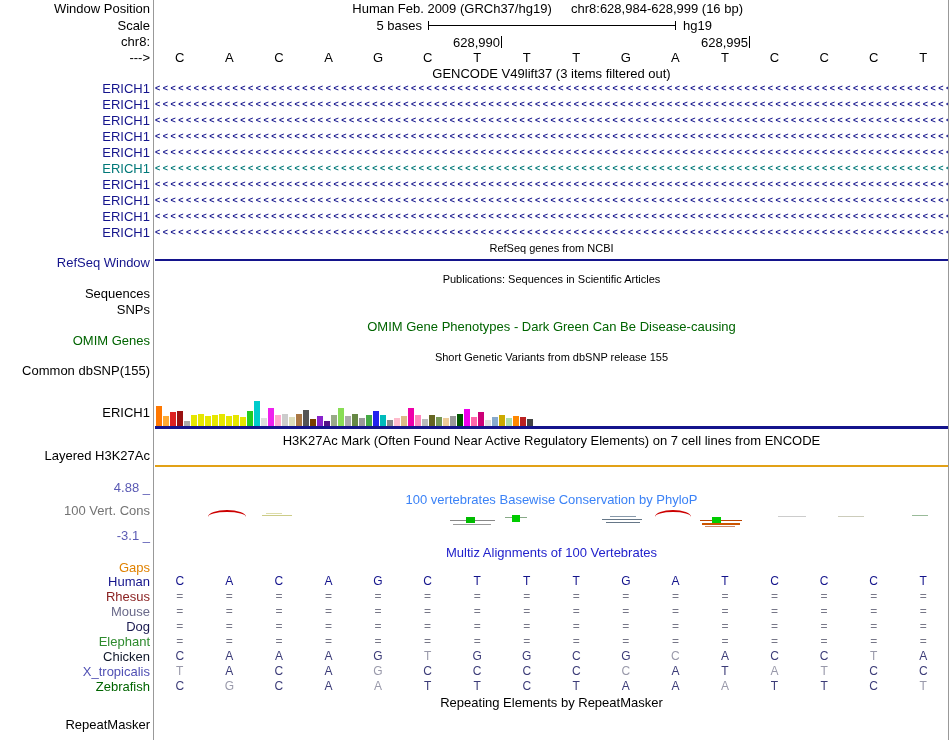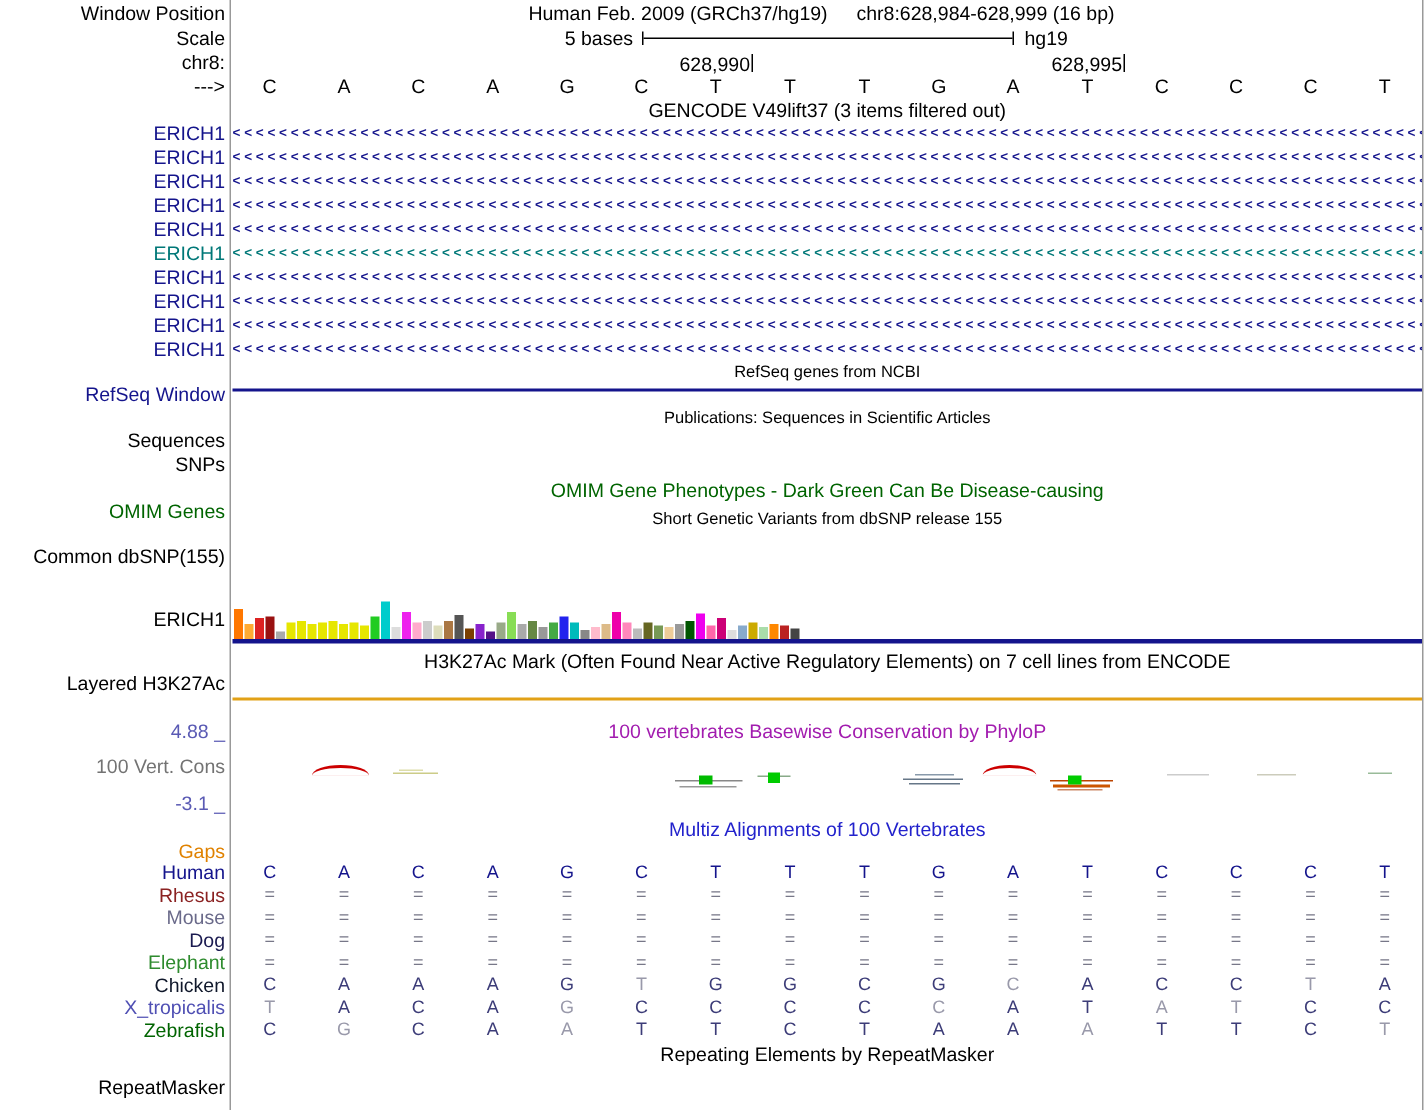--- a/index.html
+++ b/index.html
@@ -101,21 +101,21 @@
   <div class="lbl" style="top:255px;color:#14148C">RefSeq Window</div>
   <div class="hline" style="left:155px;top:259px;width:793px;height:2px;background:#14148C"></div>
 
   <div class="hdr small" style="top:273px">Publications: Sequences in Scientific Articles</div>
   <div class="lbl" style="top:286px">Sequences</div>
   <div class="lbl" style="top:302px">SNPs</div>
 
   <div class="hdr" style="top:319px;color:#006400">OMIM Gene Phenotypes - Dark Green Can Be Disease-causing</div>
   <div class="lbl" style="top:333px;color:#006400">OMIM Genes</div>
 
-  <div class="hdr small" style="top:340px">Short Genetic Variants from dbSNP release 155</div>
+  <div class="hdr small" style="top:351px">Short Genetic Variants from dbSNP release 155</div>
   <div class="lbl" style="top:363px">Common dbSNP(155)</div>
 
   <div class="lbl" style="top:405px">ERICH1</div>
   <div>
       <div class="gbar" style="left: 156px; top: 406px; height: 21px; background: rgb(255, 119, 0);"></div>
       <div class="gbar" style="left: 163px; top: 416px; height: 11px; background: rgb(255, 170, 51);"></div>
       <div class="gbar" style="left: 170px; top: 412px; height: 15px; background: rgb(221, 34, 34);"></div>
       <div class="gbar" style="left: 177px; top: 411px; height: 16px; background: rgb(153, 17, 17);"></div>
       <div class="gbar" style="left: 184px; top: 421px; height: 6px; background: rgb(170, 170, 170);"></div>
       <div class="gbar" style="left: 191px; top: 415px; height: 12px; background: rgb(230, 230, 0);"></div>
@@ -167,21 +167,21 @@
       <div class="gbar" style="left: 513px; top: 416px; height: 11px; background: rgb(255, 136, 0);"></div>
       <div class="gbar" style="left: 520px; top: 417px; height: 10px; background: rgb(187, 34, 34);"></div>
       <div class="gbar" style="left: 527px; top: 419px; height: 8px; background: rgb(68, 68, 68);"></div>
     </div>
   <div class="hline" style="left:155px;top:426px;width:793px;height:3px;background:#14148C"></div>
 
   <div class="hdr" style="top:433px">H3K27Ac Mark (Often Found Near Active Regulatory Elements) on 7 cell lines from ENCODE</div>
   <div class="lbl" style="top:448px">Layered H3K27Ac</div>
   <div class="hline" style="left:155px;top:465px;width:793px;height:2px;background:#E2A117"></div>
 
-  <div class="hdr" style="top:480px;color:#a21caf">100 vertebrates Basewise Conservation by PhyloP</div>
+  <div class="hdr" style="top:492px;color:#3b82f6">100 vertebrates Basewise Conservation by PhyloP</div>
   <div class="lbl" style="top:480px;color:#5A5AB4">4.88 _</div>
   <div class="lbl" style="top:503px;color:#737373">100 Vert. Cons</div>
   <div class="lbl" style="top:528px;color:#5A5AB4">-3.1 _</div>
   <div>
       <div class="mark arc" style="left: 208px; top: 510px; width: 38px; height: 7px; border-top-color: rgb(204, 0, 0);"></div>
       <div class="mark" style="left: 262px; top: 515px; width: 30px; height: 1px; background: rgb(204, 204, 136);"></div>
       <div class="mark" style="left: 266px; top: 513px; width: 16px; height: 1px; background: rgb(221, 221, 170);"></div>
       <div class="mark" style="left: 450px; top: 520px; width: 45px; height: 1px; background: rgb(136, 136, 136);"></div>
       <div class="mark" style="left: 453px; top: 524px; width: 38px; height: 1px; background: rgb(153, 153, 153);"></div>
       <div class="mark" style="left: 466px; top: 517px; width: 9px; height: 6px; background: rgb(0, 187, 0);"></div>

